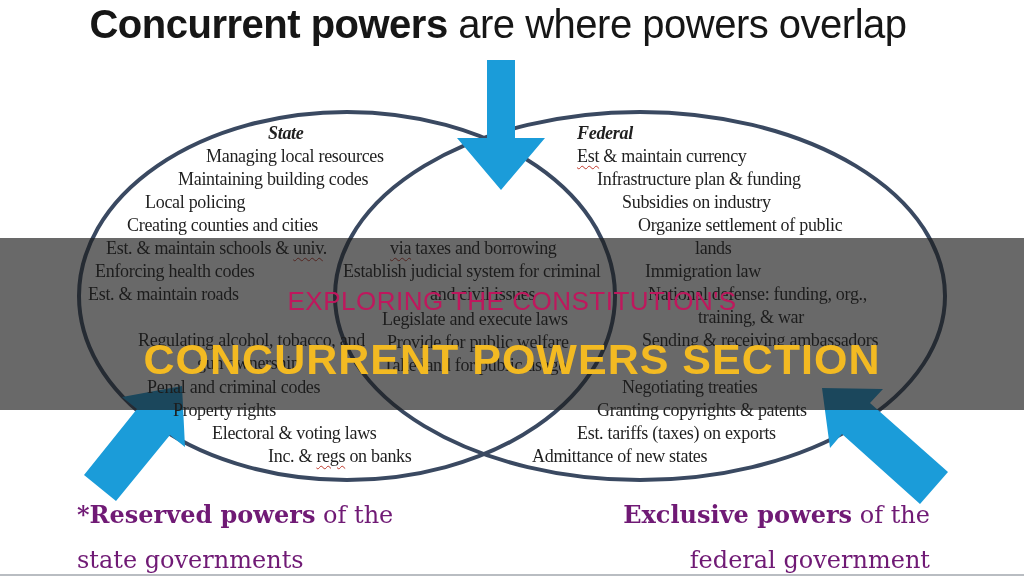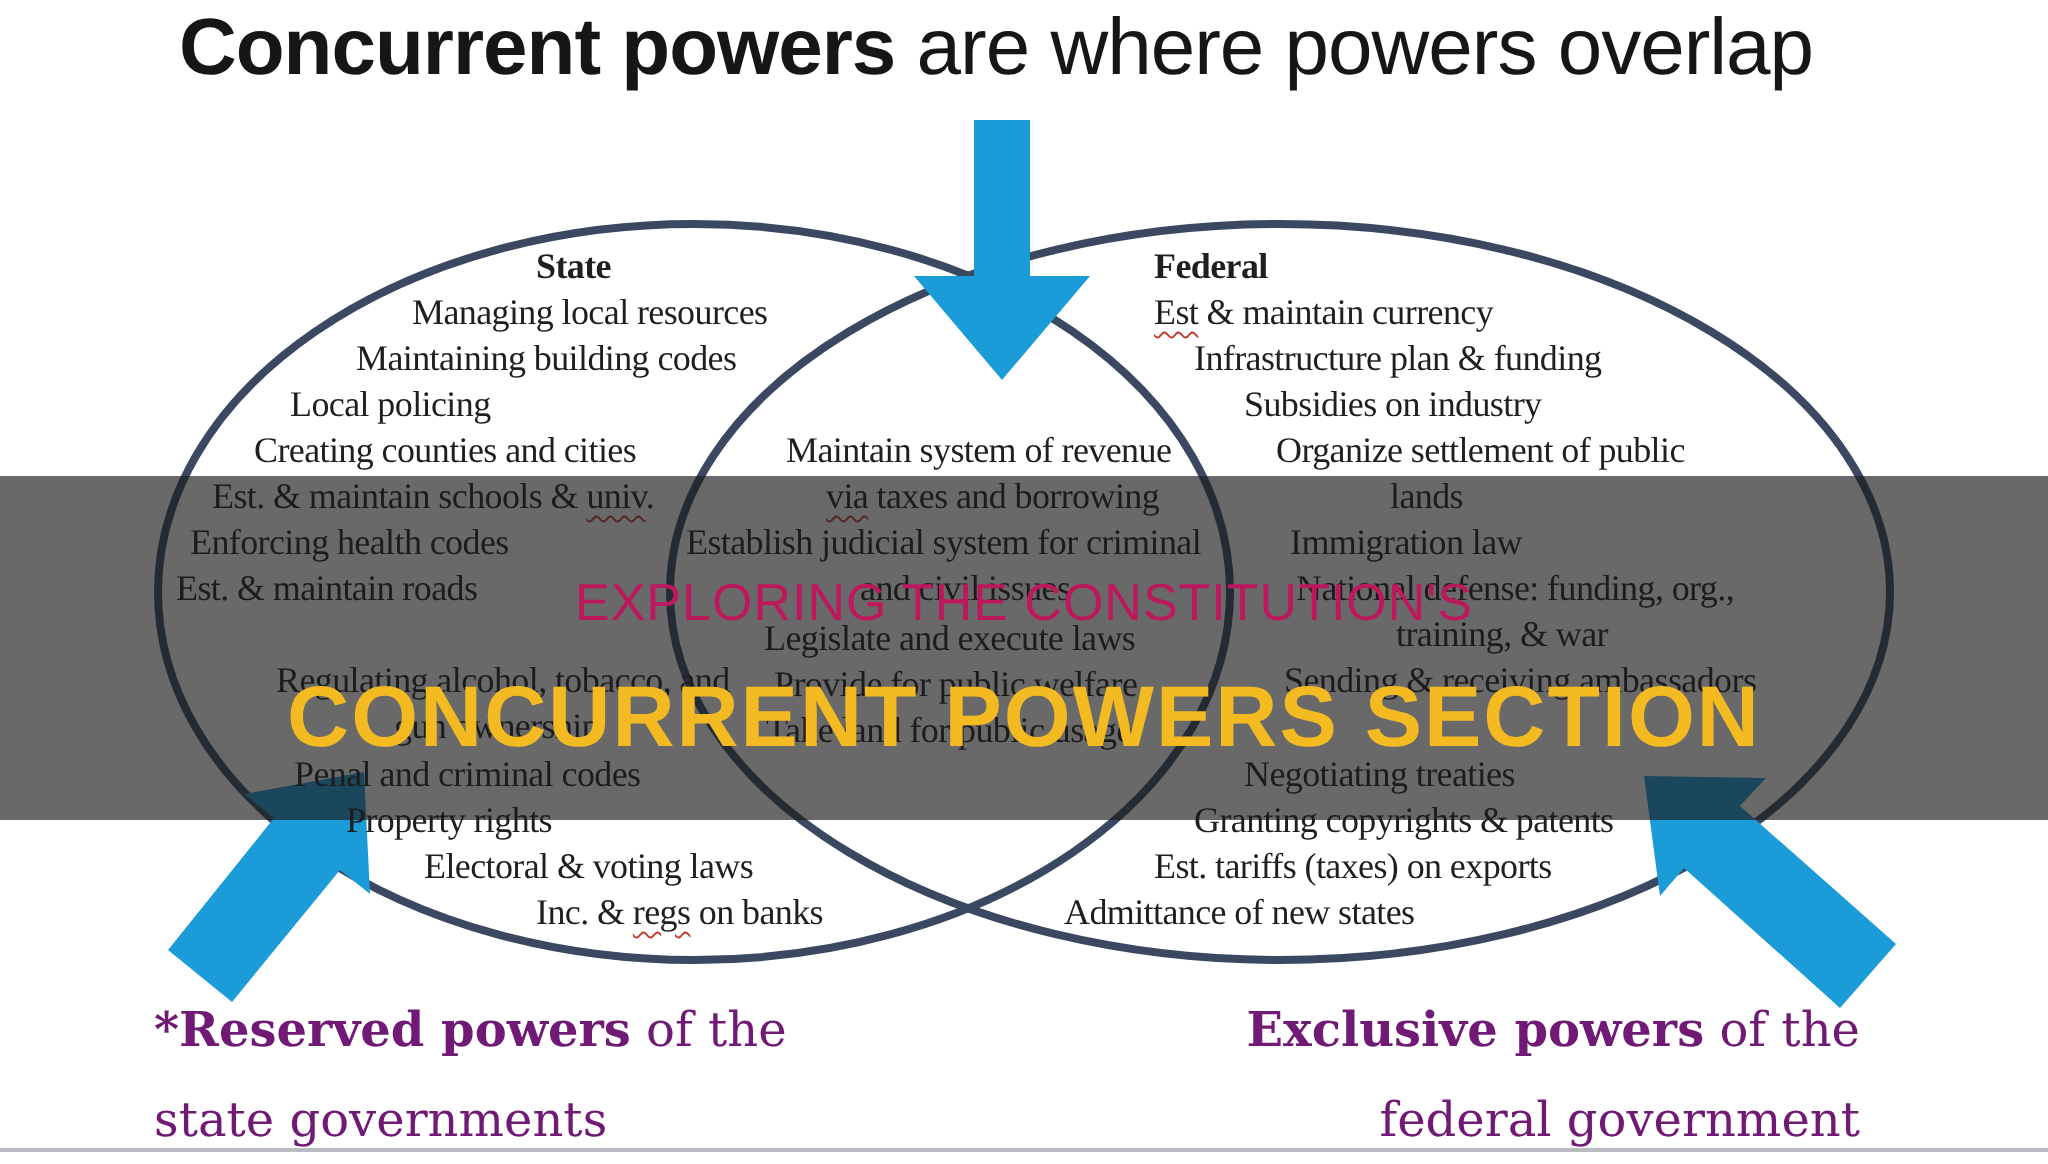--- a/index.html
+++ b/index.html
@@ -12,21 +12,21 @@
          transform:translateX(-14px);}
   .title b{font-weight:700;}
 
   
   .venn-svg{position:absolute;left:0;top:0;}
 
   
   #venn-text{position:absolute;left:0;top:0;width:1024px;height:582px;}
   .venn-item{position:absolute;white-space:nowrap;font-family:"Liberation Serif",serif;
              font-size:18px;letter-spacing:-0.3px;color:#1f1f1f;line-height:20px;}
-  .venn-item.hdr{font-weight:700;}
+  .venn-item.hdr{font-weight:700;font-style:italic;}
   .wavy{text-decoration:underline;text-decoration-style:wavy;text-decoration-color:#c0392b;
         text-decoration-thickness:1px;text-underline-offset:3px;}
 
   
   .band{position:absolute;left:0;top:238px;width:1024px;height:172px;
         text-align:center;box-sizing:border-box;padding-top:46px;}
   .band-line1{font-size:26px;line-height:34px;font-weight:400;letter-spacing:0.5px;white-space:nowrap;}
   .band-line2{font-size:43px;line-height:50px;font-weight:700;letter-spacing:1px;margin-top:16px;white-space:nowrap;}
 
   
@@ -64,22 +64,21 @@
       <span class="venn-item" style="left: 127px; top: 215px;">Creating counties and cities</span>
       <span class="venn-item" style="left: 106px; top: 238px;">Est. &amp; maintain schools &amp; <span class="wavy">univ</span>.</span>
       <span class="venn-item" style="left: 95px; top: 261px;">Enforcing health codes</span>
       <span class="venn-item" style="left: 88px; top: 284px;">Est. &amp; maintain roads</span>
       <span class="venn-item" style="left: 138px; top: 330px;">Regulating alcohol, tobacco, and</span>
       <span class="venn-item" style="left: 197px; top: 353px;">gun ownership</span>
       <span class="venn-item" style="left: 147px; top: 377px;">Penal and criminal codes</span>
       <span class="venn-item" style="left: 173px; top: 400px;">Property rights</span>
       <span class="venn-item" style="left: 268px; top: 446px;">Inc. &amp; <span class="wavy">regs</span> on banks</span>
       <span class="venn-item" style="left: 212px; top: 423px;">Electoral &amp; voting laws</span>
-      <span class="venn-item" style="left: 393px; top: 215px;">Maintain system of revenue</span>
-      <span class="venn-item" style="left: 413px; top: 238px;"><span class="wavy">via</span> taxes and borrowing</span>
+      <span class="venn-item" style="left: 390px; top: 238px;"><span class="wavy">via</span> taxes and borrowing</span>
       <span class="venn-item" style="left: 343px; top: 261px;">Establish judicial system for criminal</span>
       <span class="venn-item" style="left: 430px; top: 284px;">and civil issues</span>
       <span class="venn-item" style="left: 382px; top: 309px;">Legislate and execute laws</span>
       <span class="venn-item" style="left: 387px; top: 332px;">Provide for public welfare</span>
       <span class="venn-item" style="left: 383px; top: 355px;">Take land for public usage</span>
       <span class="venn-item hdr" style="left: 577px; top: 123px;">Federal</span>
       <span class="venn-item" style="left: 577px; top: 146px;"><span class="wavy">Est</span> &amp; maintain currency</span>
       <span class="venn-item" style="left: 597px; top: 169px;">Infrastructure plan &amp; funding</span>
       <span class="venn-item" style="left: 622px; top: 192px;">Subsidies on industry</span>
       <span class="venn-item" style="left: 638px; top: 215px;">Organize settlement of public</span>

